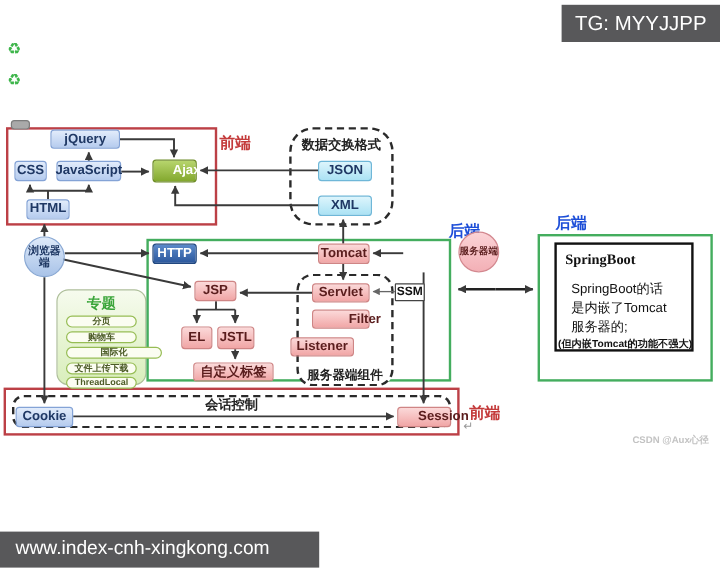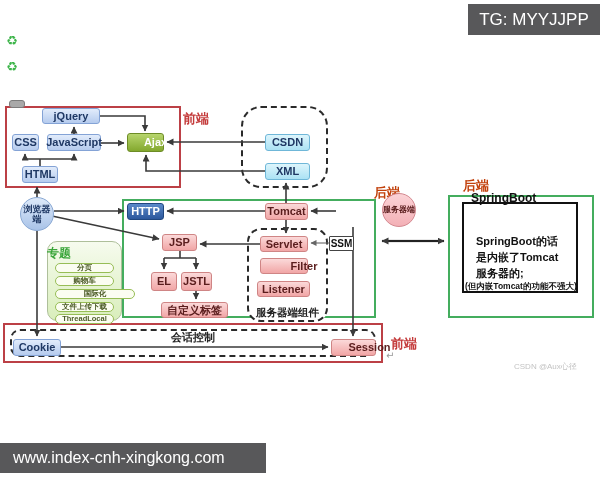--- a/index.html
+++ b/index.html
@@ -5,43 +5,43 @@
   html,body{margin:0;padding:0;background:#fff;}
   #stage{position:relative;width:600px;height:480px;background:#fff;overflow:hidden;
          font-family:"Liberation Sans","DejaVu Sans",sans-serif;}
   
   .region{position:absolute;box-sizing:border-box;background:transparent;}
   .red-frame{border:2px solid #bc4046;}
   .green-frame{border:2px solid #44ad5e;}
   .dash-frame{border:2px dashed #2a2a2a;}
   .rlabel{position:absolute;font-weight:bold;font-size:13px;line-height:1;}
   .red-t{color:#c43b3b;}
-  .green-t{color:#c2410c;}
+  .green-t{color:#1d4ed8;}
   
   .box{position:absolute;box-sizing:border-box;display:flex;align-items:center;justify-content:center;
        font-weight:bold;border-radius:3px;z-index:4;line-height:1;}
   .blue{background:linear-gradient(#e2ecfb,#b5cbee);border:1px solid #84a3d6;color:#1f3864;font-size:11px;}
   .pink{background:linear-gradient(#fbd9d9,#f1a6a6);border:1px solid #cf8585;color:#5a1d1d;font-size:11px;}
   .cyan{background:linear-gradient(#ddf5fc,#abe2f4);border:1px solid #6fb7d8;color:#1f3864;font-size:11px;}
   .greenbtn{background:linear-gradient(#b7d56d,#83a82e);border:1px solid #6d8c26;color:#fff;font-size:11px;padding-left:20px;}
   .httpbtn{background:linear-gradient(#5b89ca,#2c589d);border:1px solid #20477f;color:#fff;font-size:11px;}
   .whitebox{background:#fff;border:1px solid #444;color:#111;font-size:10px;border-radius:1px;}
   .circle{position:absolute;box-sizing:border-box;border-radius:50%;display:flex;align-items:center;justify-content:center;
           text-align:center;font-weight:bold;font-size:9px;line-height:1.15;z-index:4;}
   .bluec{background:linear-gradient(#dde9f9,#a9c3e8);border:1px solid #89a8d3;color:#1f3864;}
   .pinkc{background:linear-gradient(#fbd3d6,#f3b0b6);border:1px solid #d3888f;color:#5a1d1d;}
   
   .topics{position:absolute;box-sizing:border-box;border:1px solid #aebf9a;border-radius:10px;
           background:linear-gradient(#f6fbee,#d9eebb);z-index:1;}
-  .topics-title{position:absolute;width:100%;text-align:left;font-weight:bold;color:#3aa53a;font-size:12px;}
+  .topics-title{position:absolute;width:100%;text-align:center;font-weight:bold;color:#3aa53a;font-size:12px;}
   .pill{position:absolute;box-sizing:border-box;border:1px solid #97bd55;border-radius:5px;background:#fbfdf1;
         color:#4c5c27;font-weight:bold;font-size:7.5px;display:flex;align-items:center;justify-content:center;line-height:1;}
   
   .sb-title{position:absolute;font-weight:bold;font-size:12px;color:#111;}
-  .sb-body{position:absolute;font-weight:bold;font-size:11px;color:#111;white-space:pre-line;line-height:1.45;}
+  .sb-body{position:absolute;font-weight:normal;font-size:11px;color:#111;white-space:pre-line;line-height:1.45;}
   .sb-note{position:absolute;font-weight:bold;font-size:8.5px;color:#111;}
   
   .banner{position:absolute;background:#58585a;color:#fff;display:flex;align-items:center;z-index:6;}
   
   .small-label{position:absolute;font-weight:bold;color:#222;}
   .watermark{position:absolute;color:#c3c3c3;font-size:8px;z-index:6;}
   .graytab{position:absolute;background:#a9a9a9;border:1px solid #7c7c7c;border-radius:3px;z-index:2;}
   .recycle{position:absolute;color:#3db54a;font-size:13px;line-height:1;z-index:6;}
   .retmark{position:absolute;color:#999;font-size:10px;z-index:5;}
   svg.arrows{position:absolute;left:0;top:0;z-index:3;}
@@ -51,37 +51,38 @@
 
 <div id="stage">
 
   <div class="recycle" style="left:6px;top:34px;">♻</div>
   <div class="recycle" style="left:6px;top:60px;">♻</div>
 
   <div class="banner" style="left:468px;top:4px;width:132px;height:31px;justify-content:center;font-size:17px;">TG: MYYJJPP</div>
 
   <div class="banner" style="left:0px;top:443px;width:253px;height:30px;padding-left:13px;font-size:16px;">www.index-cnh-xingkong.com</div>
 
-  <div class="watermark" style="left:514px;top:361px;">CSDN @Aux心径</div>
+  <div class="watermark" style="left:527px;top:361px;font-weight:bold;">CSDN @Aux心径</div>
 
   <div class="graytab" style="left:9px;top:100px;width:14px;height:6px;"></div>
 
   <div class="region red-frame" style="left:5px;top:106px;width:176px;height:82px;z-index:1;"></div>
   <div class="rlabel red-t" style="left:183px;top:112px;">前端</div>
 
   <div class="region dash-frame" style="left:241px;top:106px;width:87px;height:82px;border-radius:20px;z-index:1;"></div>
+  <div class="small-label" style="left:241px;top:113px;width:87px;text-align:center;font-size:11px;">数据交换格式</div>
 
   <div class="region green-frame" style="left:122px;top:199px;width:254px;height:119px;z-index:2;"></div>
   <div class="rlabel green-t" style="left:374px;top:186px;">后端</div>
 
   <div class="region green-frame" style="left:448px;top:195px;width:146px;height:123px;z-index:1;"></div>
   <div class="rlabel green-t" style="left:463px;top:179px;">后端</div>
 
   <div class="region" style="left:462px;top:202px;width:116px;height:91px;border:2px solid #111;z-index:2;background:#fff;"></div>
-  <div class="sb-title" style="left:471px;top:191px;z-index:3;">SpringBoot</div>
+  <div class="sb-title" style="left:471px;top:209px;z-index:3;font-family:Liberation Serif, serif;">SpringBoot</div>
   <div class="sb-body" style="left:476px;top:234px;z-index:3;">SpringBoot的话
 是内嵌了Tomcat
 服务器的;</div>
   <div class="sb-note" style="left:465px;top:281px;z-index:3;">(但内嵌Tomcat的功能不强大)</div>
 
   <div class="region dash-frame" style="left:247px;top:228px;width:81px;height:94px;border-radius:14px;z-index:2;background:#fff;"></div>
   <div class="small-label" style="left:247px;top:306px;width:81px;text-align:center;font-size:10.5px;z-index:3;">服务器端组件</div>
 
   <div class="topics" style="left:47px;top:241px;width:75px;height:80px;"></div>
   <div class="topics-title" style="left:47px;top:245px;width:75px;z-index:2;">专题</div>
@@ -157,30 +158,30 @@
       <path d="M413,241 H444" marker-end="url(#ah)"></path>
       <path d="M413,241 H382" marker-end="url(#ah)"></path>
     </g>
   </svg>
 
   <div class="box blue" style="left:42px;top:108px;width:58px;height:16px;">jQuery</div>
   <div class="box blue" style="left:12px;top:134px;width:27px;height:17px;">CSS</div>
   <div class="box blue" style="left:47px;top:134px;width:54px;height:17px;">JavaScript</div>
   <div class="box blue" style="left:22px;top:166px;width:36px;height:17px;">HTML</div>
   <div class="box greenbtn" style="left:127px;top:133px;width:37px;height:19px;">Ajax</div>
-  <div class="box cyan" style="left:265px;top:134px;width:45px;height:17px;">CSDN</div>
+  <div class="box cyan" style="left:265px;top:134px;width:45px;height:17px;">JSON</div>
   <div class="box cyan" style="left:265px;top:163px;width:45px;height:17px;">XML</div>
   <div class="box httpbtn" style="left:127px;top:203px;width:37px;height:17px;">HTTP</div>
   <div class="circle bluec" style="left:20px;top:197px;width:34px;height:34px;">浏览器端</div>
   <div class="box pink" style="left:265px;top:203px;width:43px;height:17px;">Tomcat</div>
   <div class="circle pinkc" style="left:336px;top:193px;width:34px;height:34px;font-size:8px;margin-left:46px;">服务器端</div>
   <div class="box pink" style="left:162px;top:234px;width:35px;height:17px;">JSP</div>
   <div class="box pink" style="left:260px;top:236px;width:48px;height:16px;">Servlet</div>
   <div class="box whitebox" style="left:329px;top:236px;width:25px;height:15px;">SSM</div>
   <div class="box pink" style="left:260px;top:258px;width:48px;height:16px;padding-left:40px;">Filter</div>
-  <div class="box pink" style="left:257px;top:281px;width:53px;height:16px;">Listener</div>
+  <div class="box pink" style="left:242px;top:281px;width:53px;height:16px;">Listener</div>
   <div class="box pink" style="left:151px;top:272px;width:26px;height:19px;">EL</div>
   <div class="box pink" style="left:181px;top:272px;width:31px;height:19px;">JSTL</div>
   <div class="box pink" style="left:161px;top:302px;width:67px;height:16px;">自定义标签</div>
   <div class="box blue" style="left:13px;top:339px;width:48px;height:17px;">Cookie</div>
   <div class="box pink" style="left:331px;top:339px;width:45px;height:17px;padding-left:32px;">Session</div>
 
 </div>
 
 </body></html>

